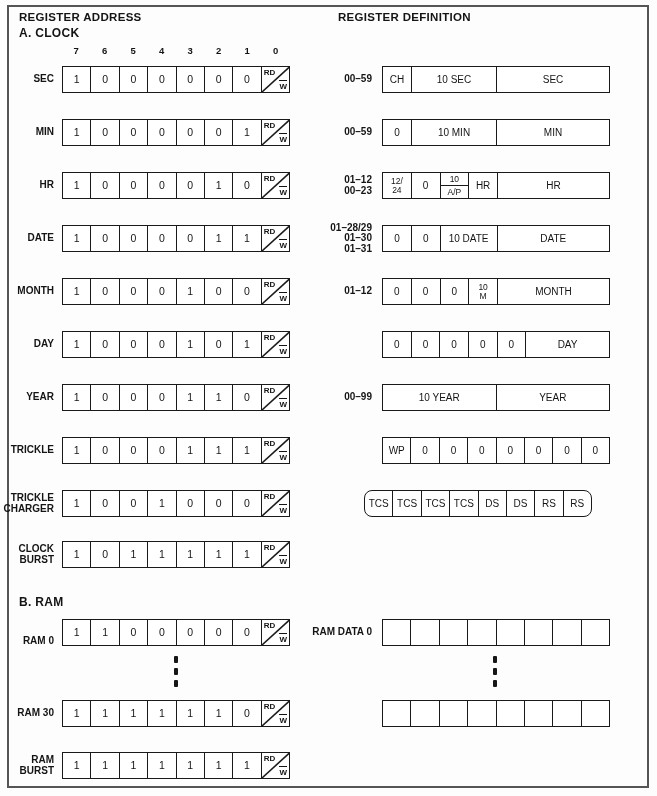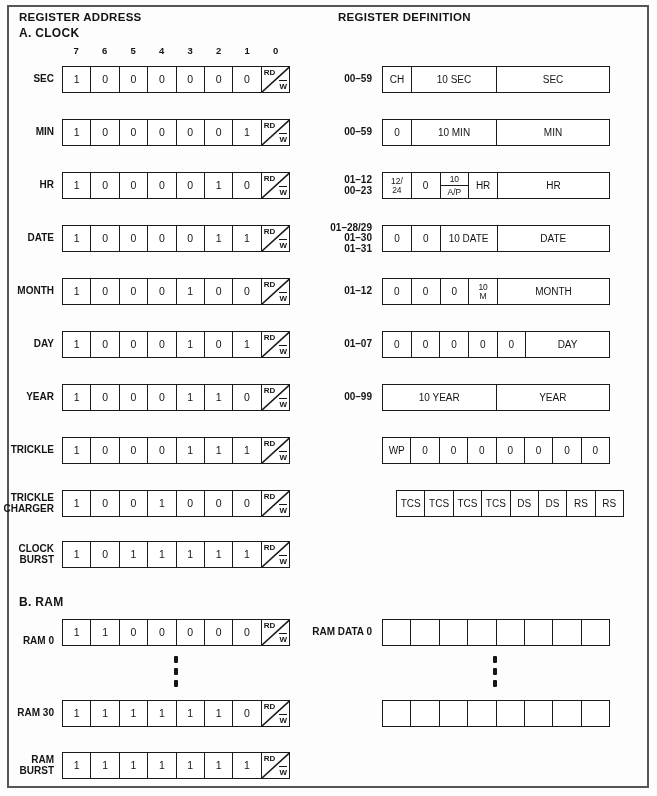--- a/index.html
+++ b/index.html
@@ -423,23 +423,20 @@
         <div>0</div>
       </div>
       <div class="cell def-cell tiny" style="flex: 1 1 0%;">
         <div>10</div>
         <div>M</div>
       </div>
       <div class="cell def-cell" style="flex: 4 1 0%;">
         <div>MONTH</div>
       </div>
     </div>
-    <div class="row-label def-label" style="top: 331px;">
-      <div>01–07</div>
-    </div>
     <div class="bit-box" style="left: 382px; top: 331px; width: 228px;">
       <div class="cell def-cell" style="flex: 1 1 0%;">
         <div>0</div>
       </div>
       <div class="cell def-cell" style="flex: 1 1 0%;">
         <div>0</div>
       </div>
       <div class="cell def-cell" style="flex: 1 1 0%;">
         <div>0</div>
       </div>
@@ -483,21 +480,21 @@
       <div class="cell def-cell" style="flex: 1 1 0%;">
         <div>0</div>
       </div>
       <div class="cell def-cell" style="flex: 1 1 0%;">
         <div>0</div>
       </div>
       <div class="cell def-cell" style="flex: 1 1 0%;">
         <div>0</div>
       </div>
     </div>
-    <div class="bit-box" style="left: 396px; top: 490px; width: 228px;">
+    <div class="bit-box" style="left: 364px; top: 490px; width: 228px; border-radius: 8px;">
       <div class="cell def-cell" style="flex: 1 1 0%;">
         <div>TCS</div>
       </div>
       <div class="cell def-cell" style="flex: 1 1 0%;">
         <div>TCS</div>
       </div>
       <div class="cell def-cell" style="flex: 1 1 0%;">
         <div>TCS</div>
       </div>
       <div class="cell def-cell" style="flex: 1 1 0%;">

